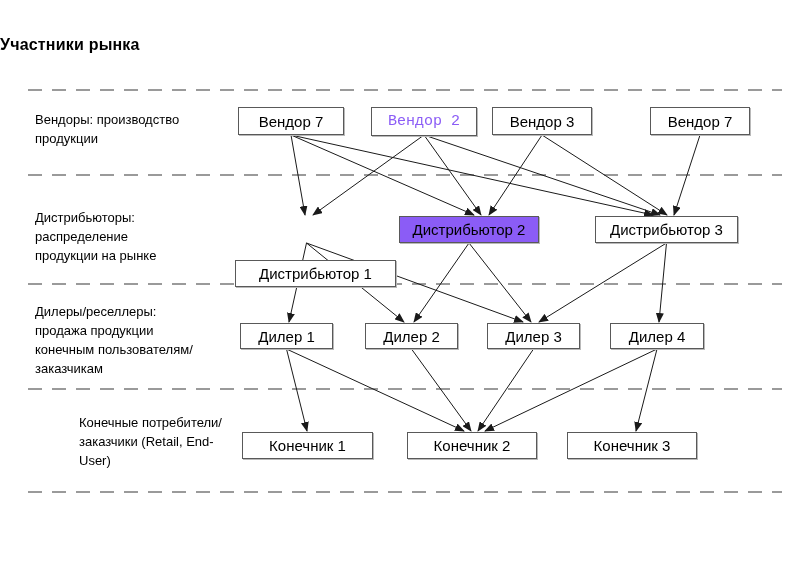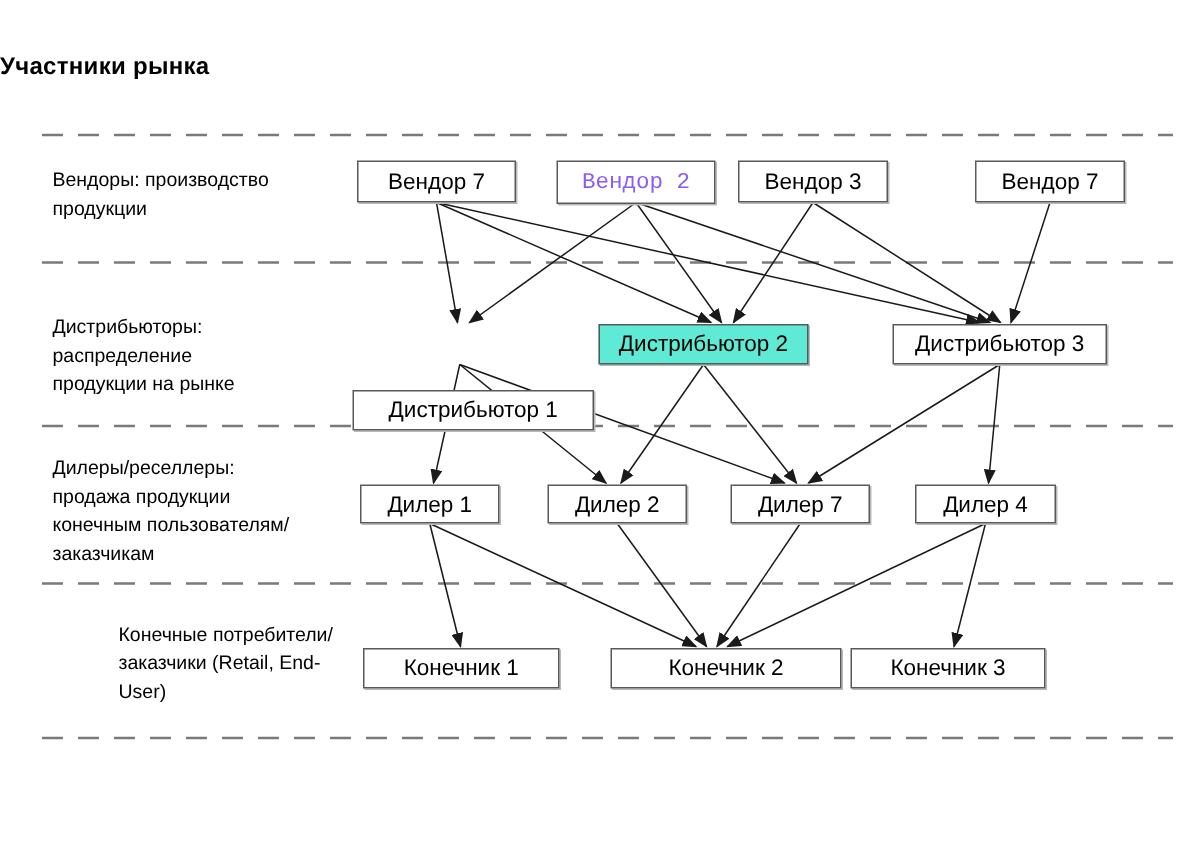--- a/index.html
+++ b/index.html
@@ -84,23 +84,23 @@
       <div class="row-label" style="top: 413px; color: rgb(0, 0, 0); margin-left: 44px;">Конечные потребители/
 заказчики (Retail, End-
 User)</div>
     </div>
   <div id="nodes">
       <div class="node" style="left: 238px; top: 107px; width: 106px; height: 28px; border-color: rgb(89, 89, 89); background: rgb(255, 255, 255); color: rgb(0, 0, 0);">Вендор 7</div>
       <div class="node" style="left: 371px; top: 107px; width: 106px; height: 29px; border-color: rgb(89, 89, 89); background: rgb(255, 255, 255); color: #8b5cf6; font-family: Liberation Mono, monospace;">Вендор 2</div>
       <div class="node" style="left: 492px; top: 107px; width: 100px; height: 28px; border-color: rgb(89, 89, 89); background: rgb(255, 255, 255); color: rgb(0, 0, 0);">Вендор 3</div>
       <div class="node" style="left: 650px; top: 107px; width: 100px; height: 28px; border-color: rgb(89, 89, 89); background: rgb(255, 255, 255); color: rgb(0, 0, 0);">Вендор 7</div>
       <div class="node" style="left: 235px; top: 216px; width: 161px; height: 27px; border-color: rgb(89, 89, 89); background: rgb(255, 255, 255); color: rgb(0, 0, 0); margin-top: 44px;">Дистрибьютор 1</div>
-      <div class="node" style="left: 399px; top: 216px; width: 140px; height: 27px; border-color: rgb(89, 89, 89); background: #5eead4; color: rgb(0, 0, 0);">Дистрибьютор 2</div>
+      <div class="node" style="left: 399px; top: 216px; width: 140px; height: 27px; border-color: rgb(89, 89, 89); background: #8b5cf6; color: rgb(0, 0, 0);">Дистрибьютор 2</div>
       <div class="node" style="left: 595px; top: 216px; width: 143px; height: 27px; border-color: rgb(89, 89, 89); background: rgb(255, 255, 255); color: rgb(0, 0, 0);">Дистрибьютор 3</div>
       <div class="node" style="left: 240px; top: 323px; width: 93px; height: 26px; border-color: rgb(89, 89, 89); background: rgb(255, 255, 255); color: rgb(0, 0, 0);">Дилер 1</div>
       <div class="node" style="left: 365px; top: 323px; width: 93px; height: 26px; border-color: rgb(89, 89, 89); background: rgb(255, 255, 255); color: rgb(0, 0, 0);">Дилер 2</div>
-      <div class="node" style="left: 487px; top: 323px; width: 93px; height: 26px; border-color: rgb(89, 89, 89); background: rgb(255, 255, 255); color: rgb(0, 0, 0);">Дилер 7</div>
+      <div class="node" style="left: 487px; top: 323px; width: 93px; height: 26px; border-color: rgb(89, 89, 89); background: rgb(255, 255, 255); color: rgb(0, 0, 0);">Дилер 3</div>
       <div class="node" style="left: 610px; top: 323px; width: 94px; height: 26px; border-color: rgb(89, 89, 89); background: rgb(255, 255, 255); color: rgb(0, 0, 0);">Дилер 4</div>
       <div class="node" style="left: 242px; top: 432px; width: 131px; height: 27px; border-color: rgb(89, 89, 89); background: rgb(255, 255, 255); color: rgb(0, 0, 0);">Конечник 1</div>
-      <div class="node" style="left: 407px; top: 432px; width: 154px; height: 27px; border-color: rgb(89, 89, 89); background: rgb(255, 255, 255); color: rgb(0, 0, 0);">Конечник 2</div>
+      <div class="node" style="left: 407px; top: 432px; width: 130px; height: 27px; border-color: rgb(89, 89, 89); background: rgb(255, 255, 255); color: rgb(0, 0, 0);">Конечник 2</div>
       <div class="node" style="left: 567px; top: 432px; width: 130px; height: 27px; border-color: rgb(89, 89, 89); background: rgb(255, 255, 255); color: rgb(0, 0, 0);">Конечник 3</div>
     </div>
 </div>
 
 </body></html>

